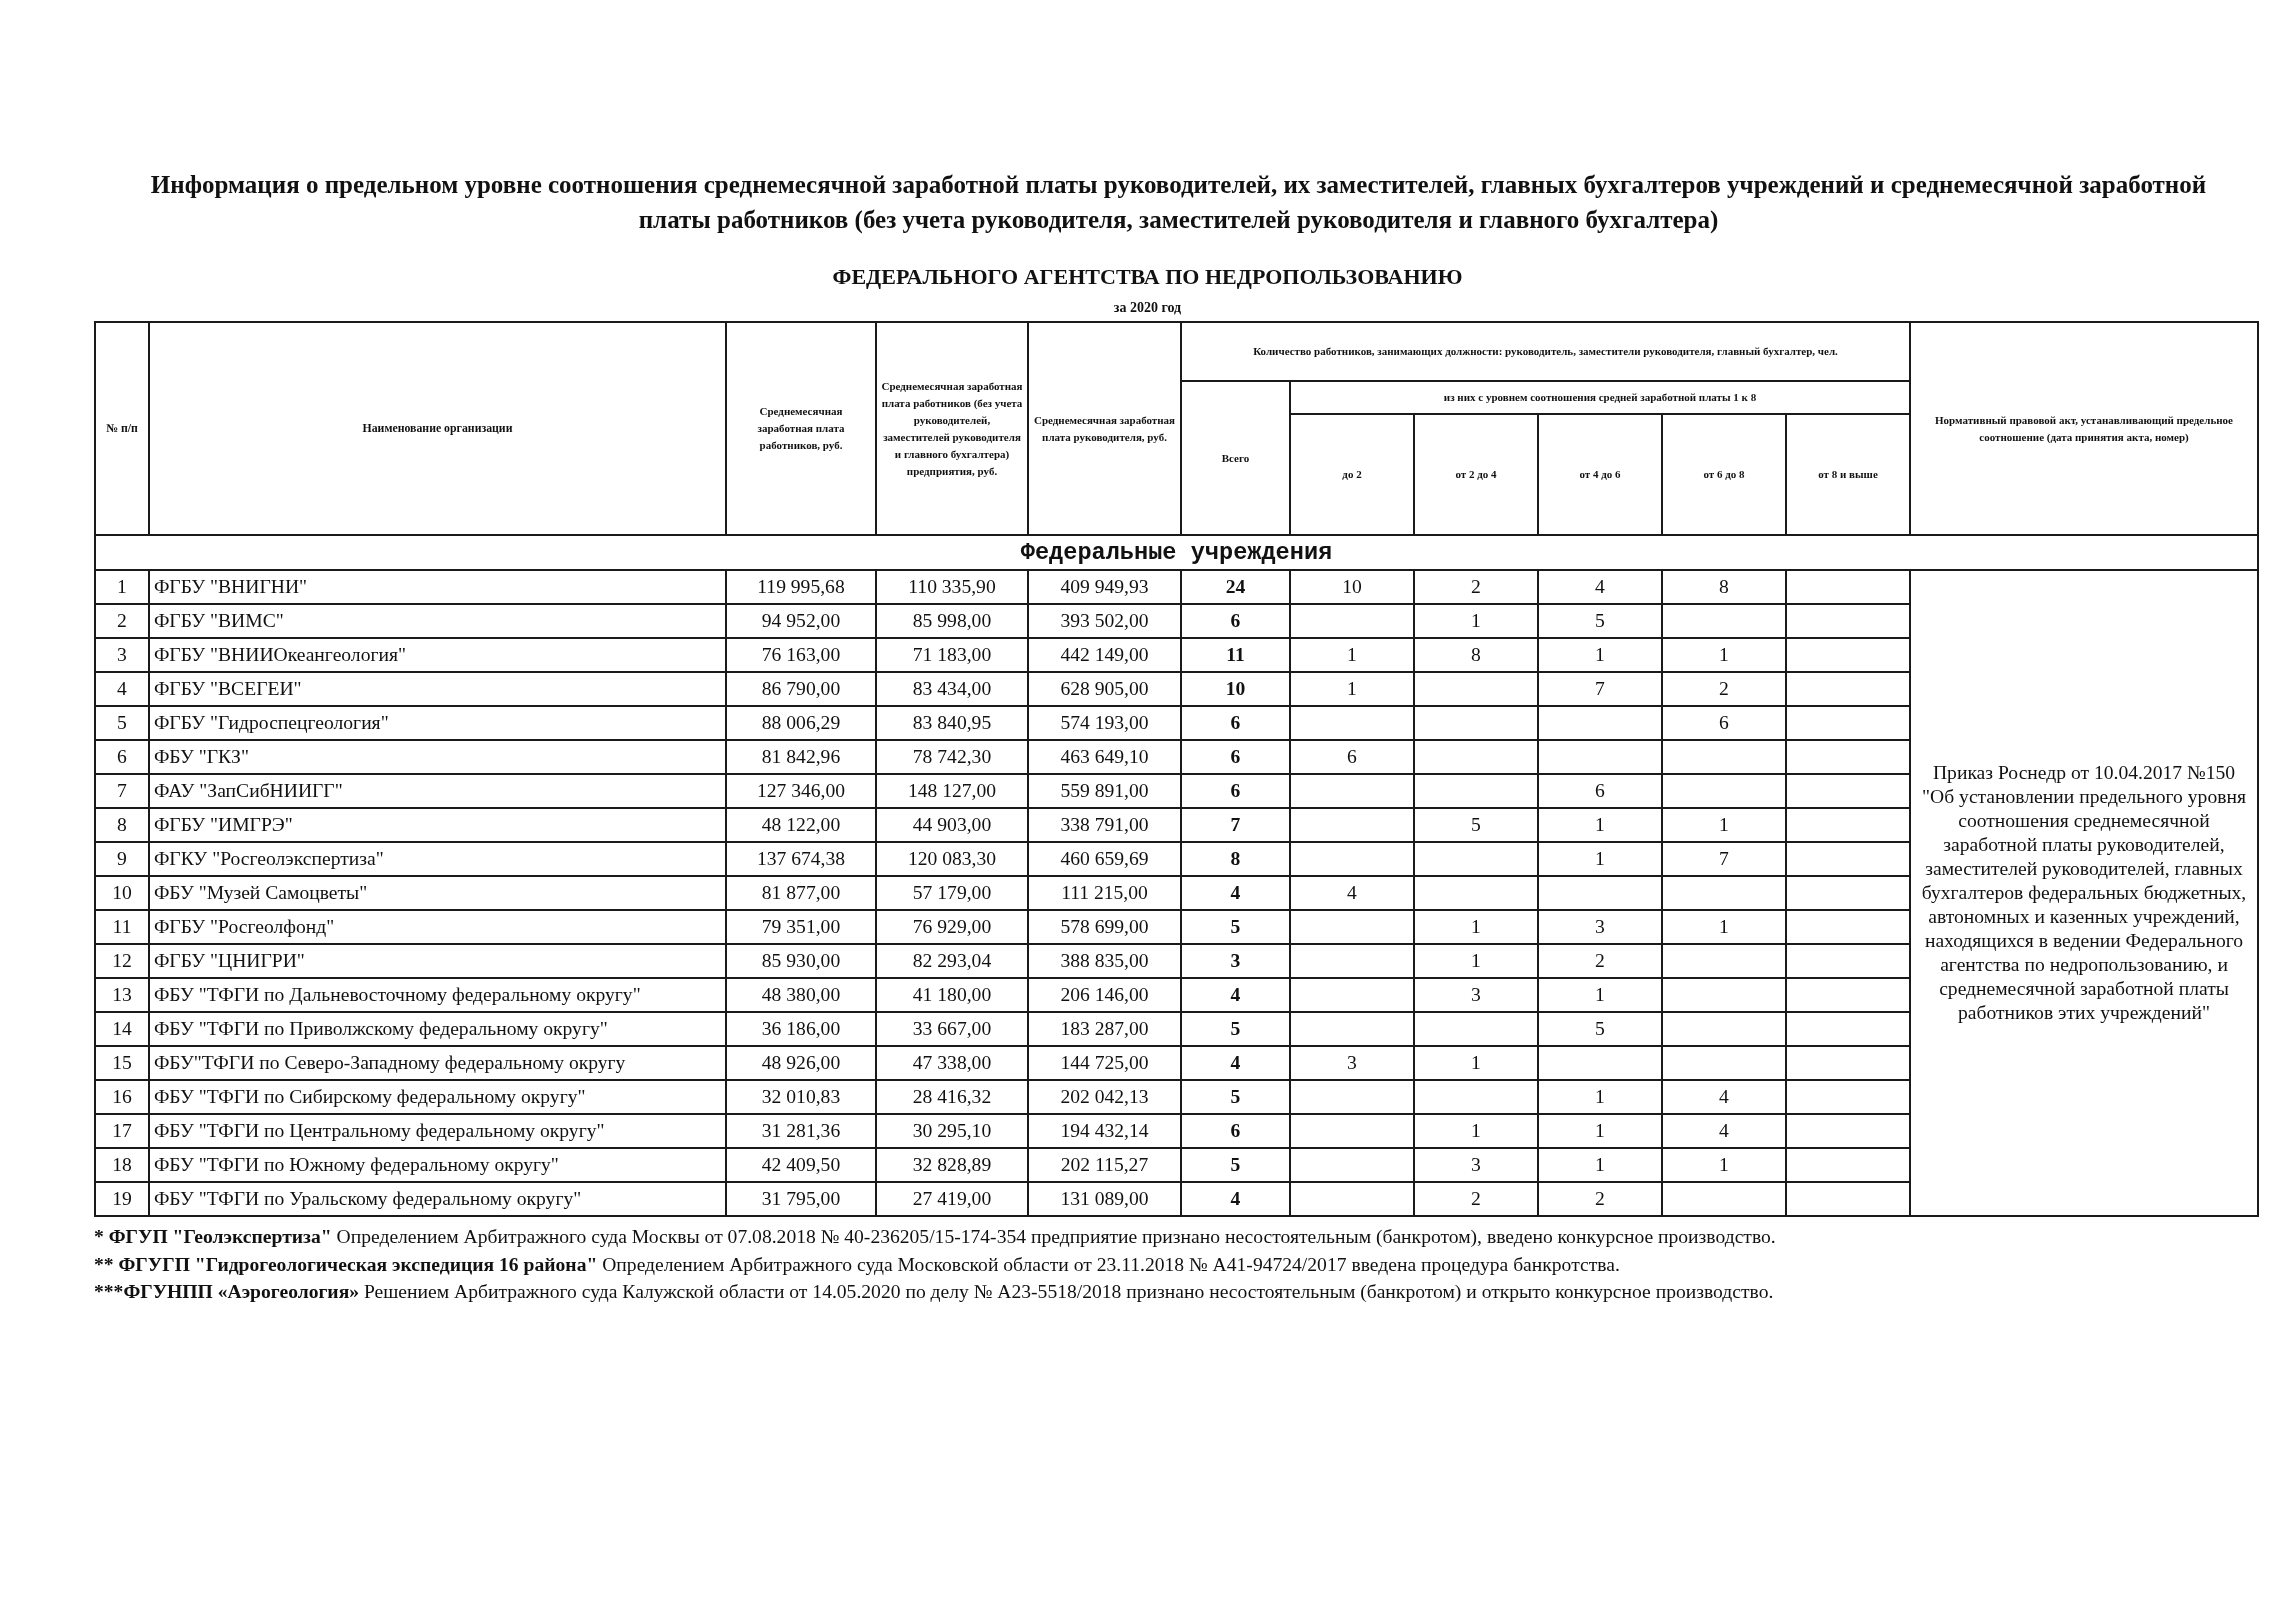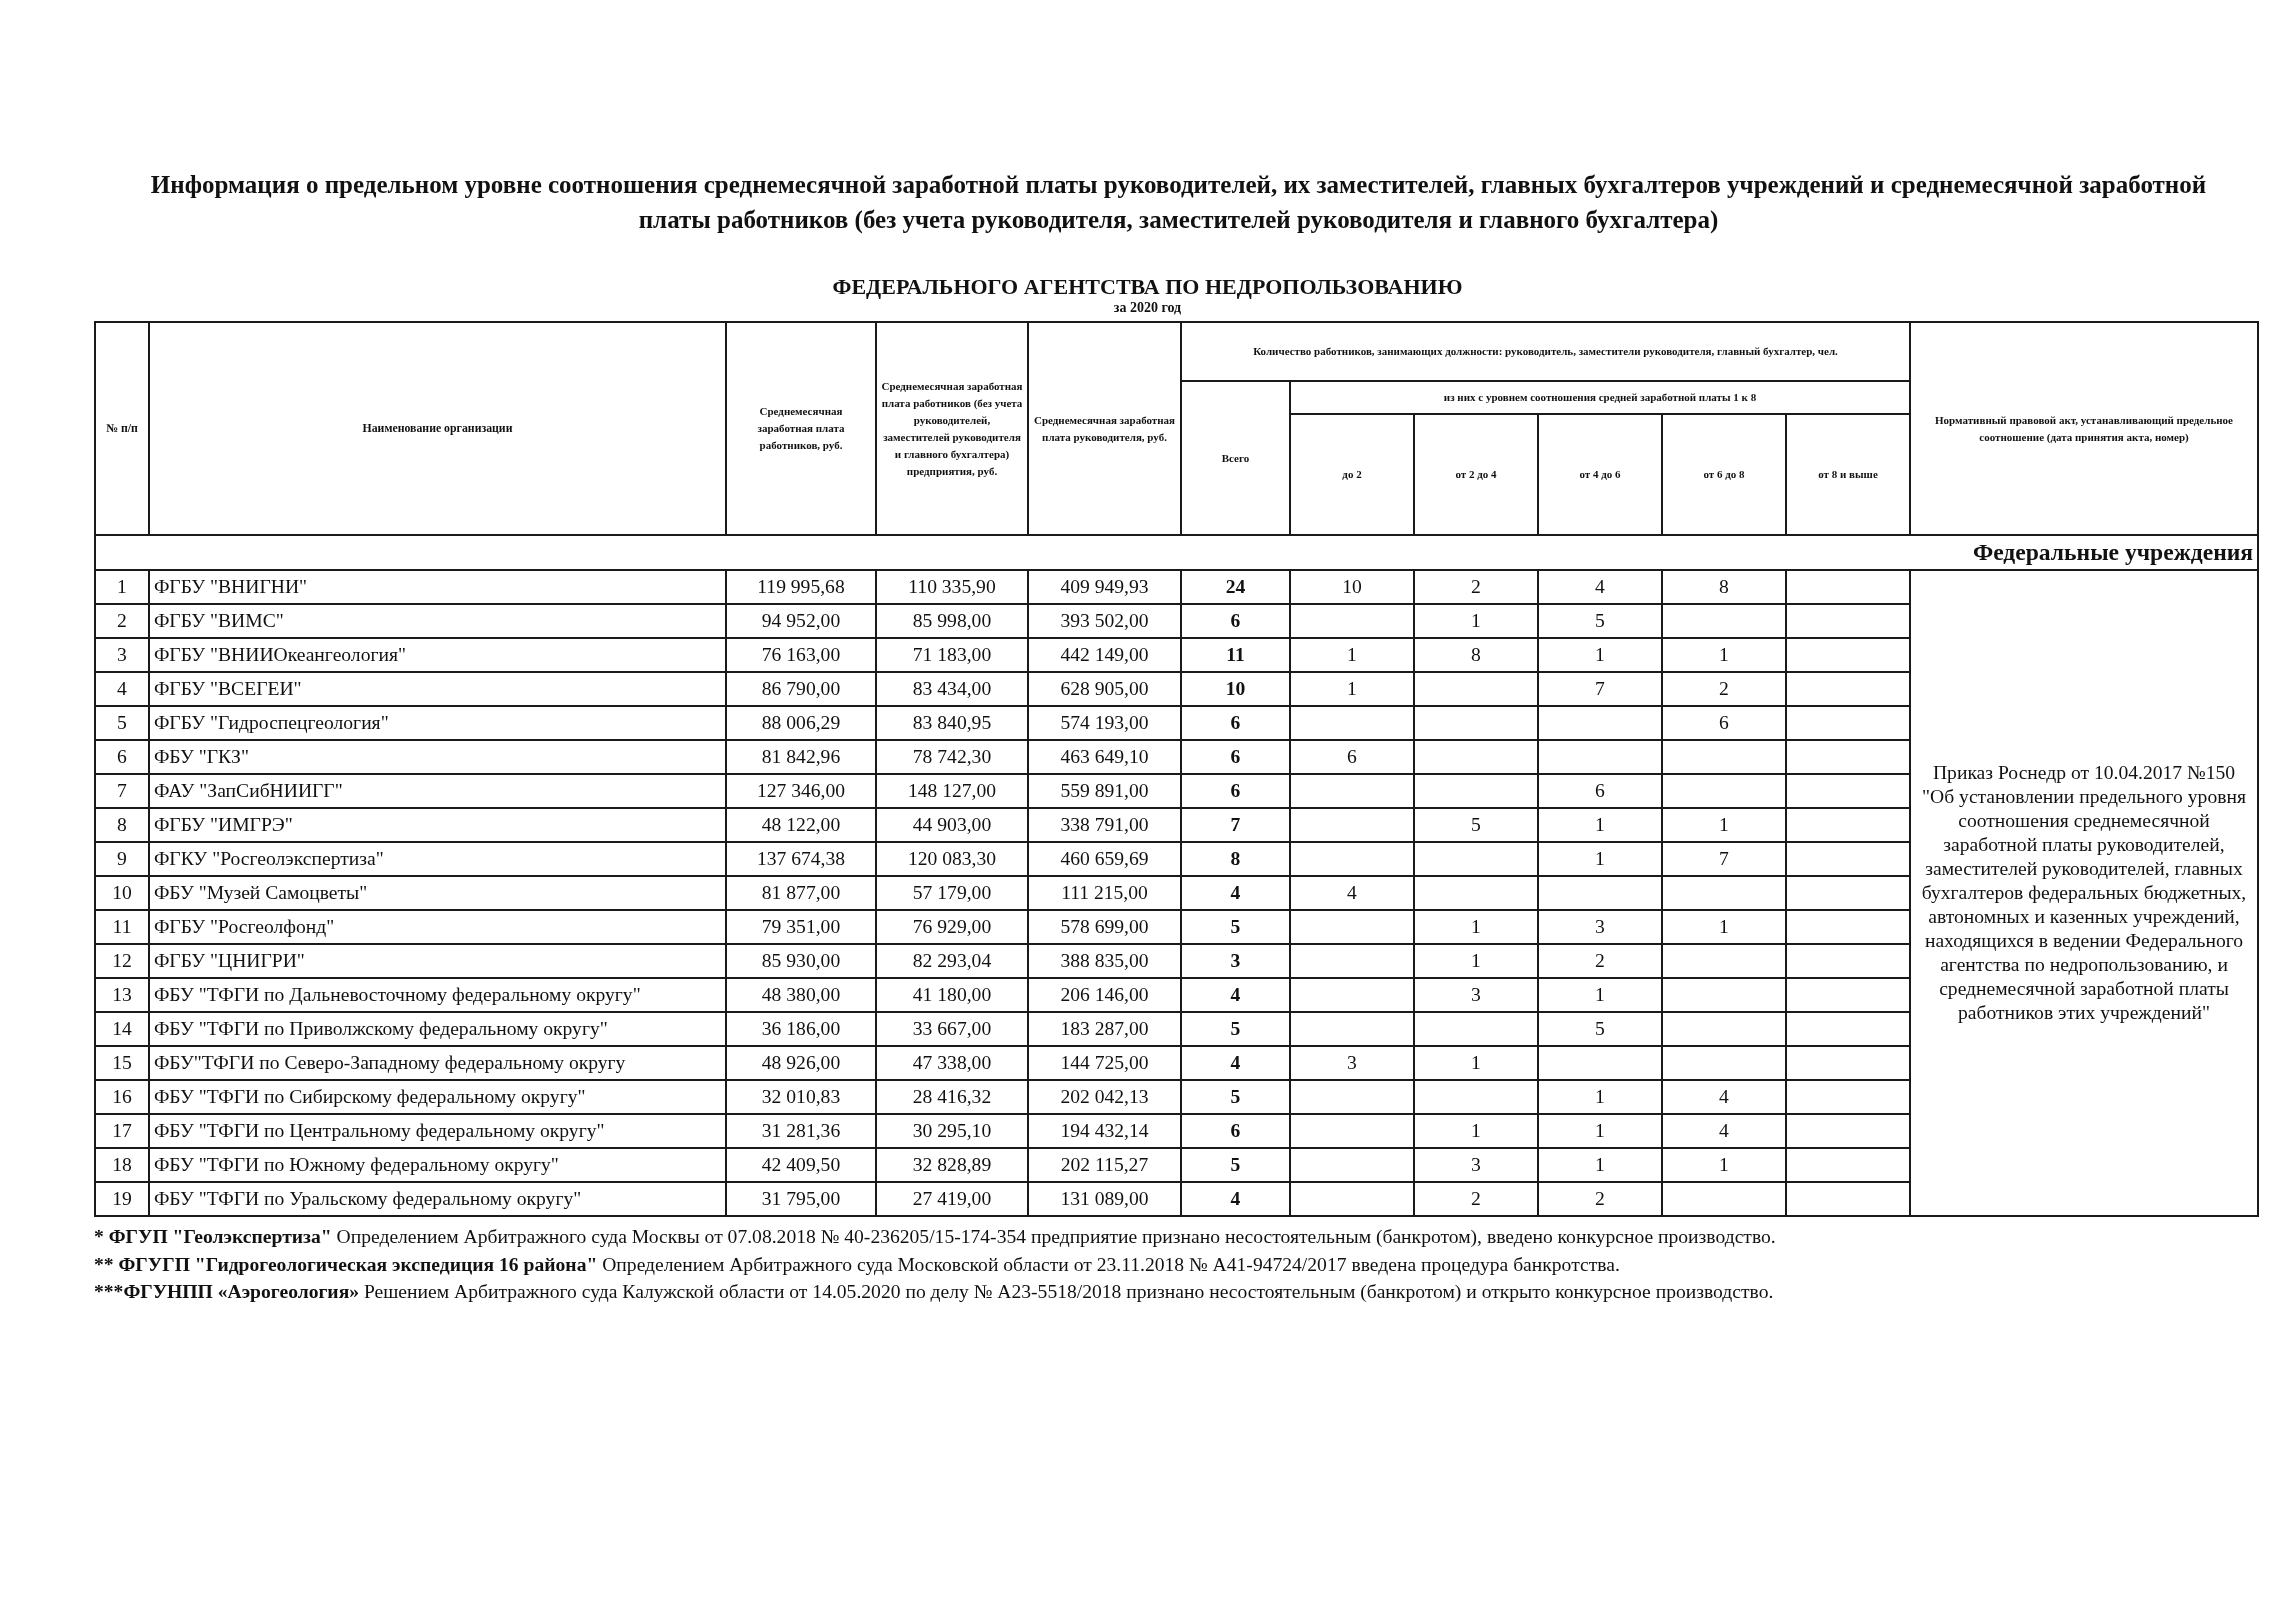--- a/index.html
+++ b/index.html
@@ -5,42 +5,42 @@
   html, body { margin: 0; padding: 0; background: #ffffff; }
   body {
     width: 2295px; height: 1623px; position: relative; overflow: hidden;
     font-family: "Liberation Serif", "DejaVu Serif", serif; color: #111;
   }
   .title {
     position: absolute; left: 131px; top: 167px; width: 2095px;
     text-align: center; font-weight: bold; font-size: 25px; line-height: 35px;
   }
   .agency {
-    position: absolute; left: 0; top: 272px; width: 2295px; text-align: center;
+    position: absolute; left: 0; top: 262px; width: 2295px; text-align: center;
     font-weight: bold; font-size: 22px; line-height: 29px;
   }
   .year {
     position: absolute; left: 0; top: 295px; width: 2295px; text-align: center;
     font-weight: bold; font-size: 14px; line-height: 26px;
   }
   table.main {
     position: absolute; left: 94px; top: 321px; width: 2164px;
     border-collapse: collapse; table-layout: fixed;
   }
   table.main td, table.main th {
     border: 2px solid #1a1a1a; padding: 0 3.9px; vertical-align: middle;
   }
   th { font-weight: bold; font-size: 11.8px; line-height: 17px; text-align: center; }
   th.small { font-size: 11px; }
   tr.hdr1 { height: 59px; }
   tr.hdr2 { height: 33px; }
   tr.hdr3 { height: 121px; }
   tr.section td {
-    height: 33px; font-weight: bold; font-size: 23.6px; text-align: right;
-    font-family: Liberation Serif, serif; border-left: 2px solid #1a1a1a; border-right: 2px solid #1a1a1a; margin-top: 33px;
+    height: 33px; font-weight: bold; font-size: 23.6px; text-align: center;
+    font-family: Liberation Mono, monospace; border-left: 2px solid #1a1a1a; border-right: 2px solid #1a1a1a; margin-top: 33px;
   }
   tr.row { height: 34px; }
   tr.row td { font-size: 19.6px; white-space: nowrap; overflow: hidden; }
   td.num { text-align: center; }
   td.name { text-align: left; padding-left: 5.2px; }
   td.money { text-align: center; border-radius: 10px; }
   td.total { text-align: center; font-weight: bold; }
   td.cnt { text-align: center; }
   td.act {
     font-size: 17px; line-height: 24px; text-align: center; white-space: normal !important;

